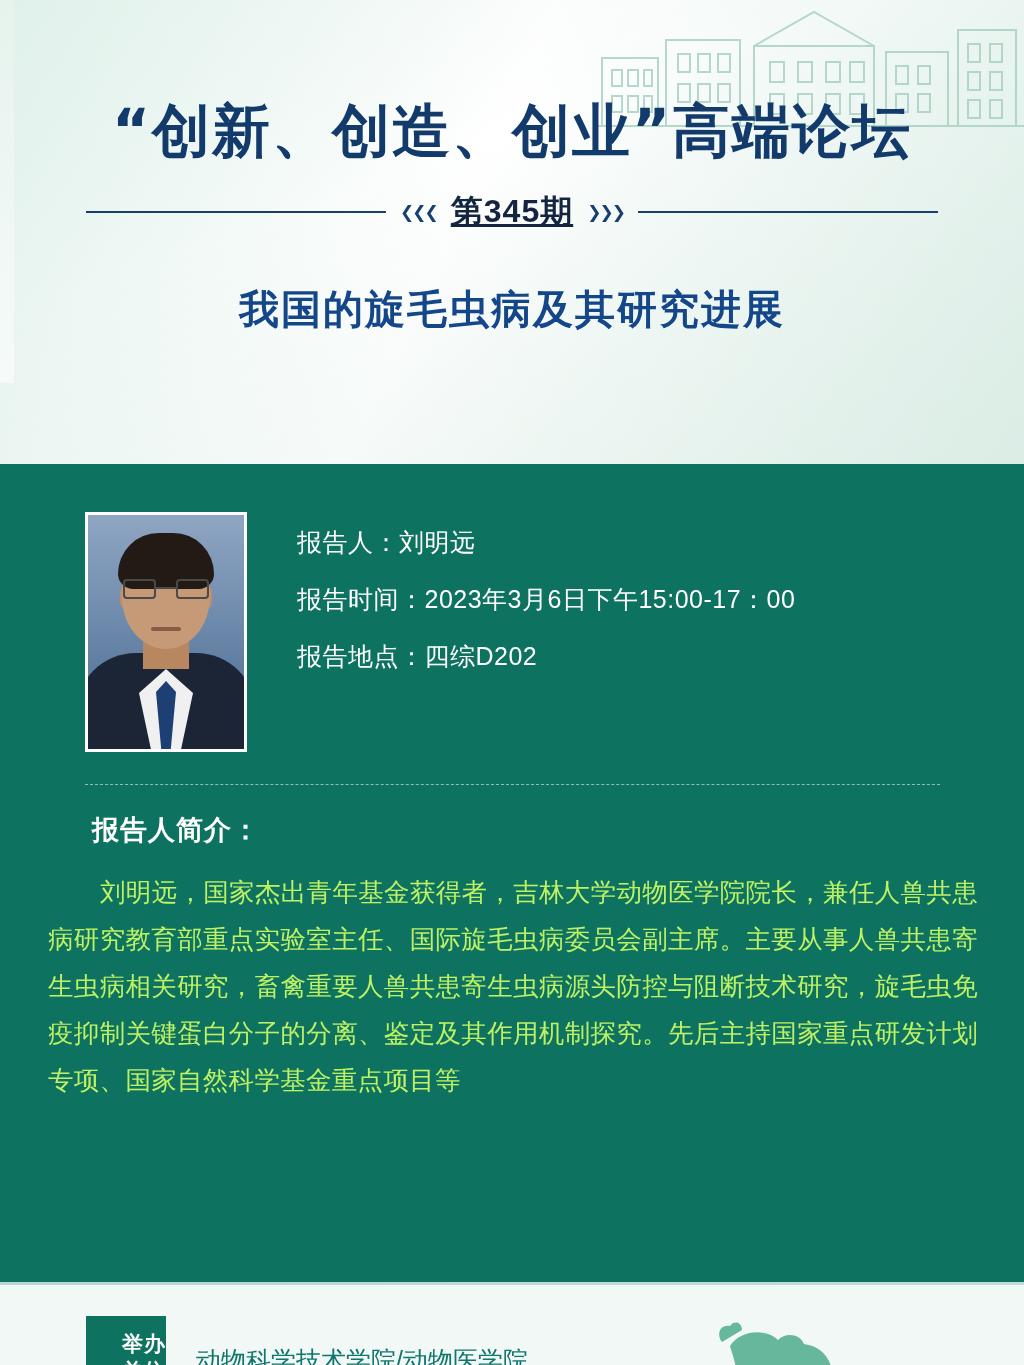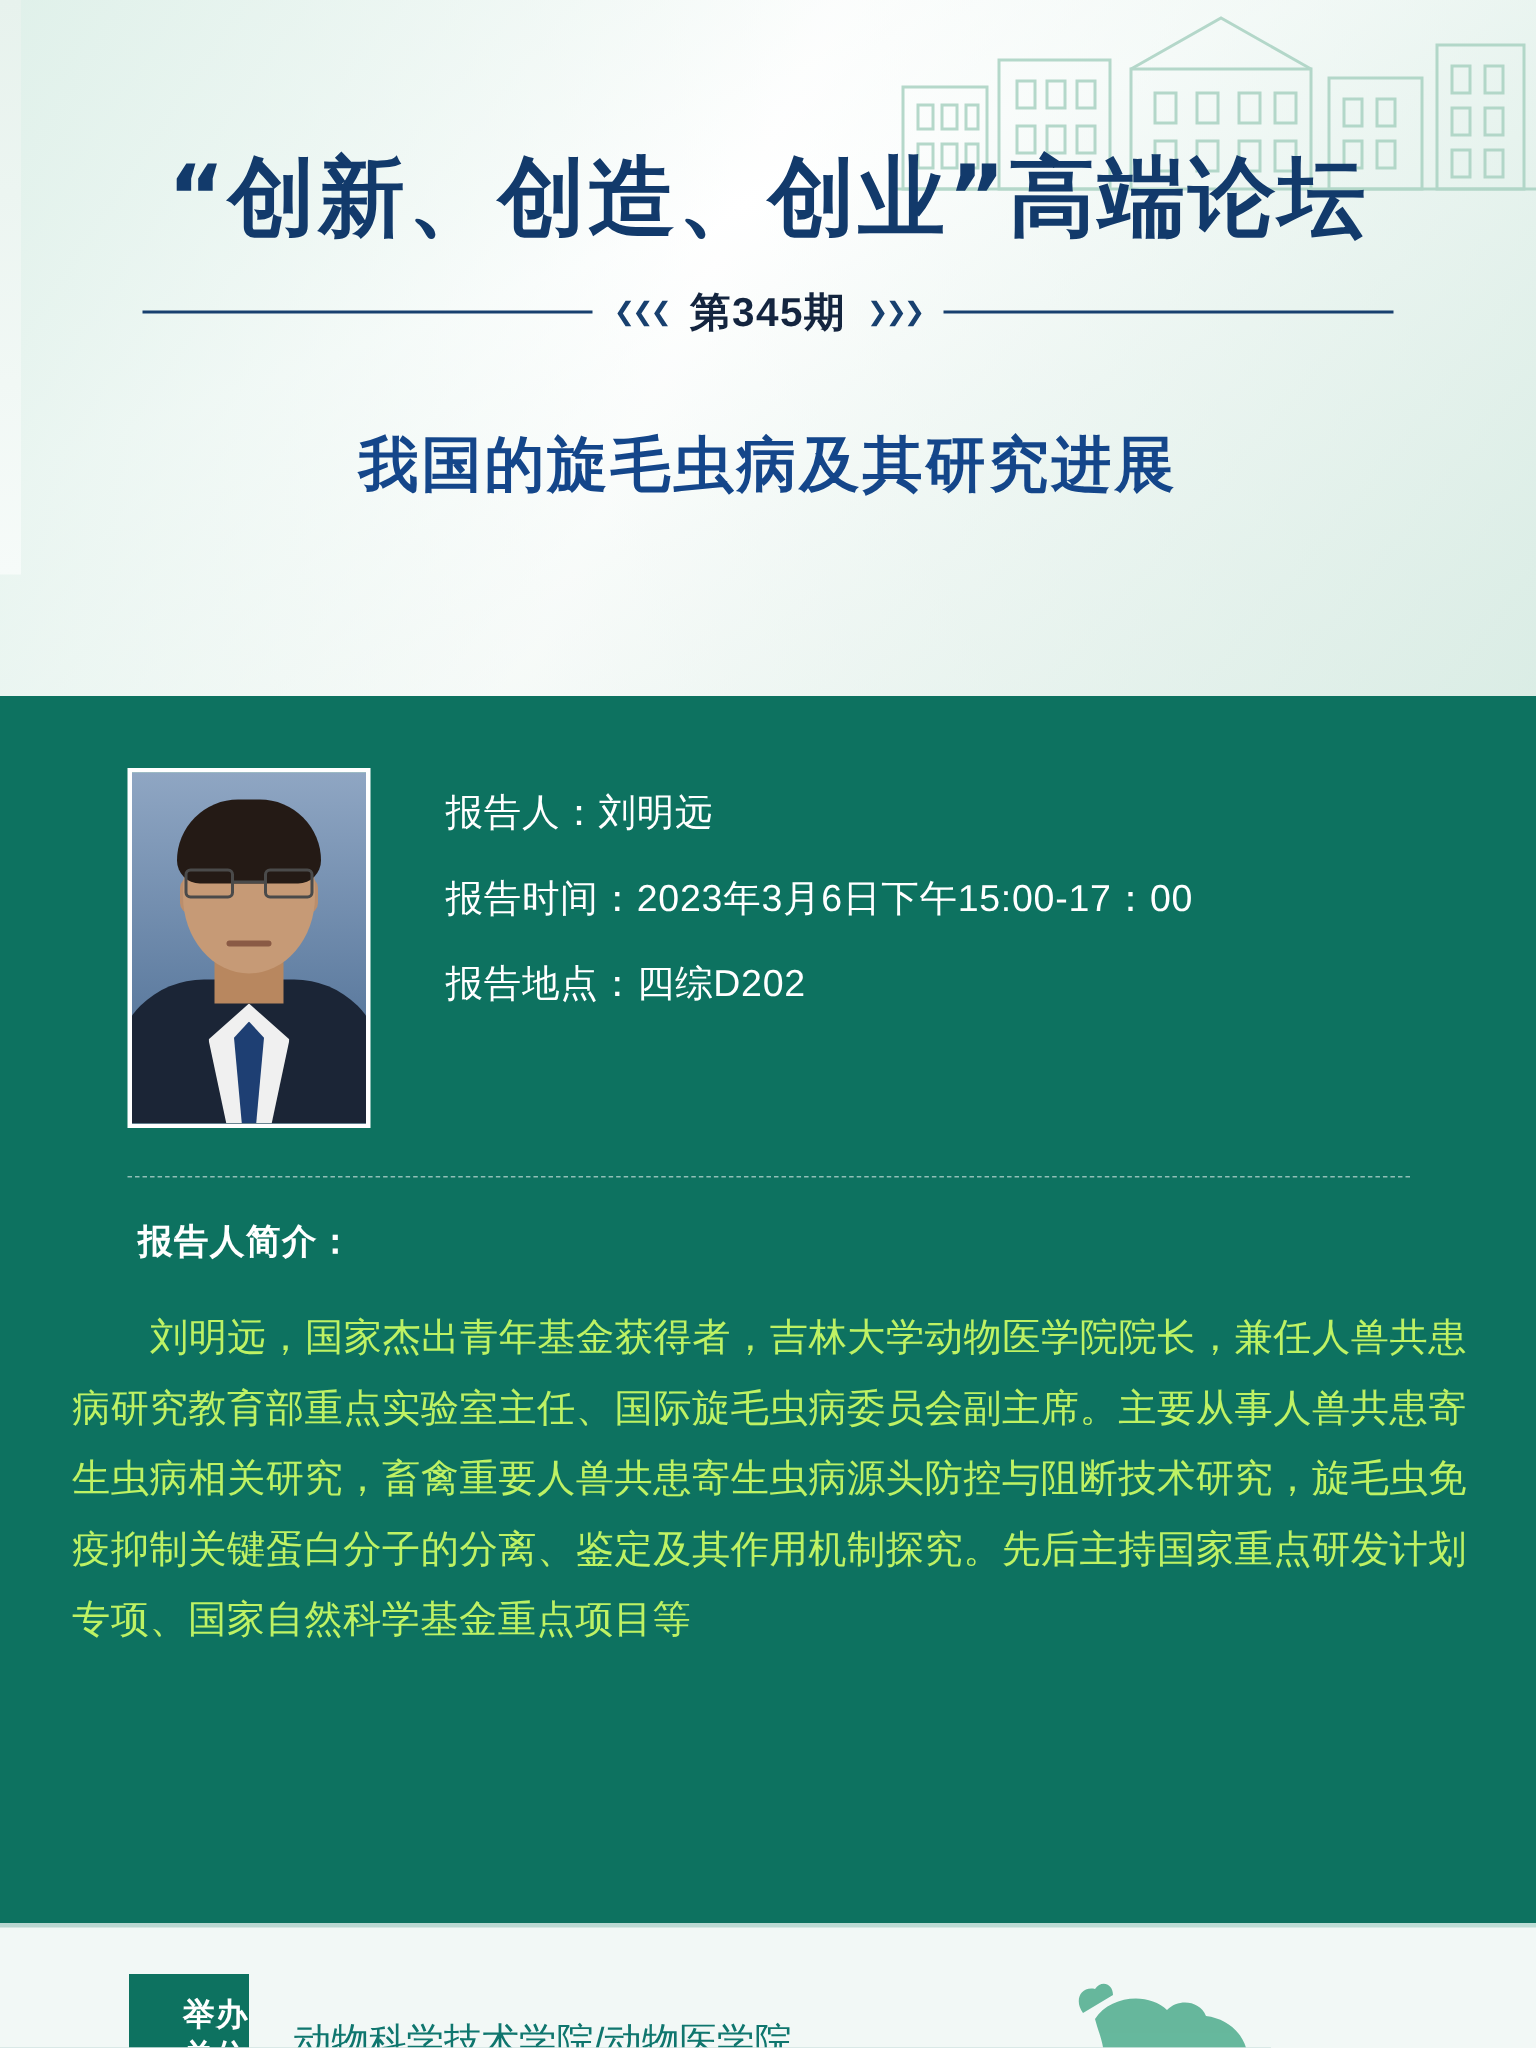--- a/index.html
+++ b/index.html
@@ -52,22 +52,23 @@
     position: absolute; left: 0; top: 190px; width: 1024px;
     display: flex; align-items: center; justify-content: center; gap: 14px;
   }
   .issue-row .rule {
     height: 2px; width: 300px; background: #18406f;
   }
   .issue-row .chev {
     color: #18406f; font-size: 17px; letter-spacing: -2px; font-weight: bold;
   }
   .issue-label {
-    font-size: 27px; font-weight: bold; color: #14253f; letter-spacing: 1px;
+    font-size: 32px; font-weight: bold; color: #14253f; letter-spacing: 1px;
     white-space: nowrap;
+    text-decoration: underline;
   }
 
   .title-sub {
     position: absolute; left: 0; top: 282px; width: 1024px;
     text-align: center;
     font-size: 40px; font-weight: bold; color: #14468a;
     letter-spacing: 2px; white-space: nowrap;
   }
 
   
@@ -144,21 +145,21 @@
   }
   .speaker-lines .line:last-child { margin-bottom: 16px; }
 
   .divider {
     position: absolute; left: 85px; top: 320px; width: 855px;
     border-top: 1px dashed rgba(255,255,255,.55);
   }
 
   .bio-title {
     position: absolute; left: 92px; top: 348px;
-    color: #ffffff; font-size: 23px; font-weight: bold; letter-spacing: 1px;
+    color: #ffffff; font-size: 27px; font-weight: bold; letter-spacing: 1px;
   }
   .bio-text {
     position: absolute; left: 48px; top: 405px; width: 930px;
     color: #bef264; font-size: 25.5px; line-height: 47px;
     text-indent: 52px; text-align: justify;
     letter-spacing: .3px;
   }
 
   
   .footer {

